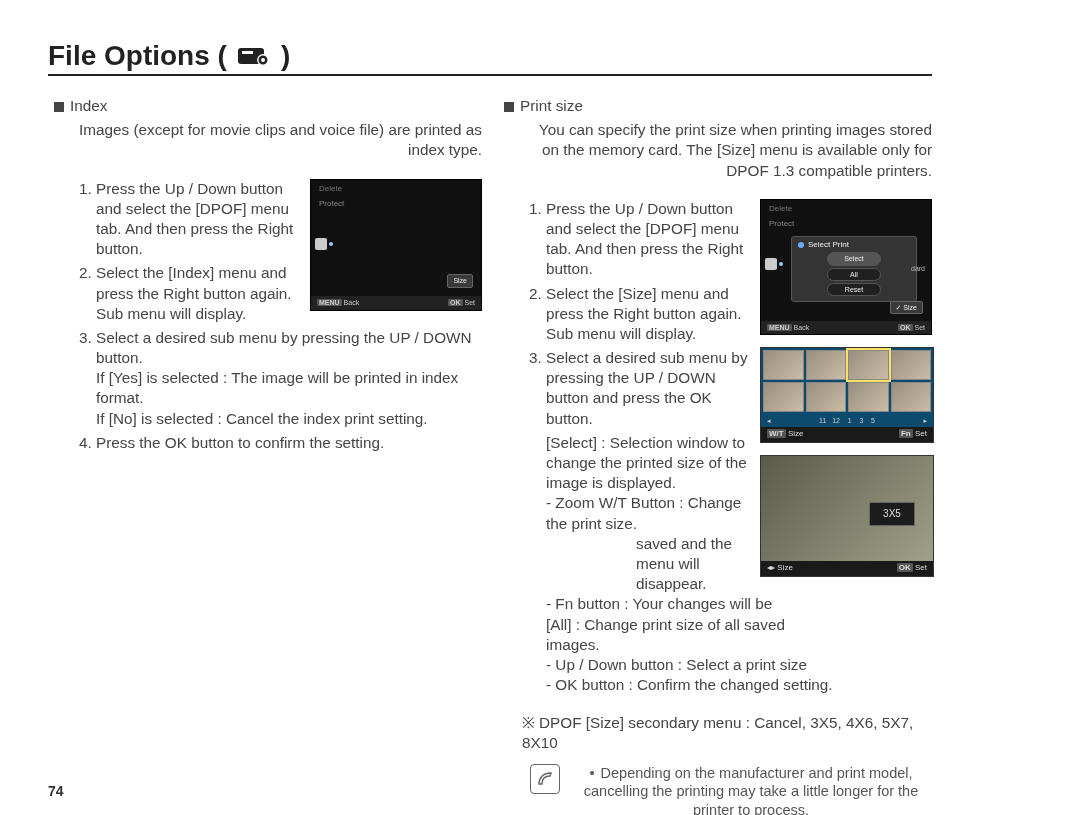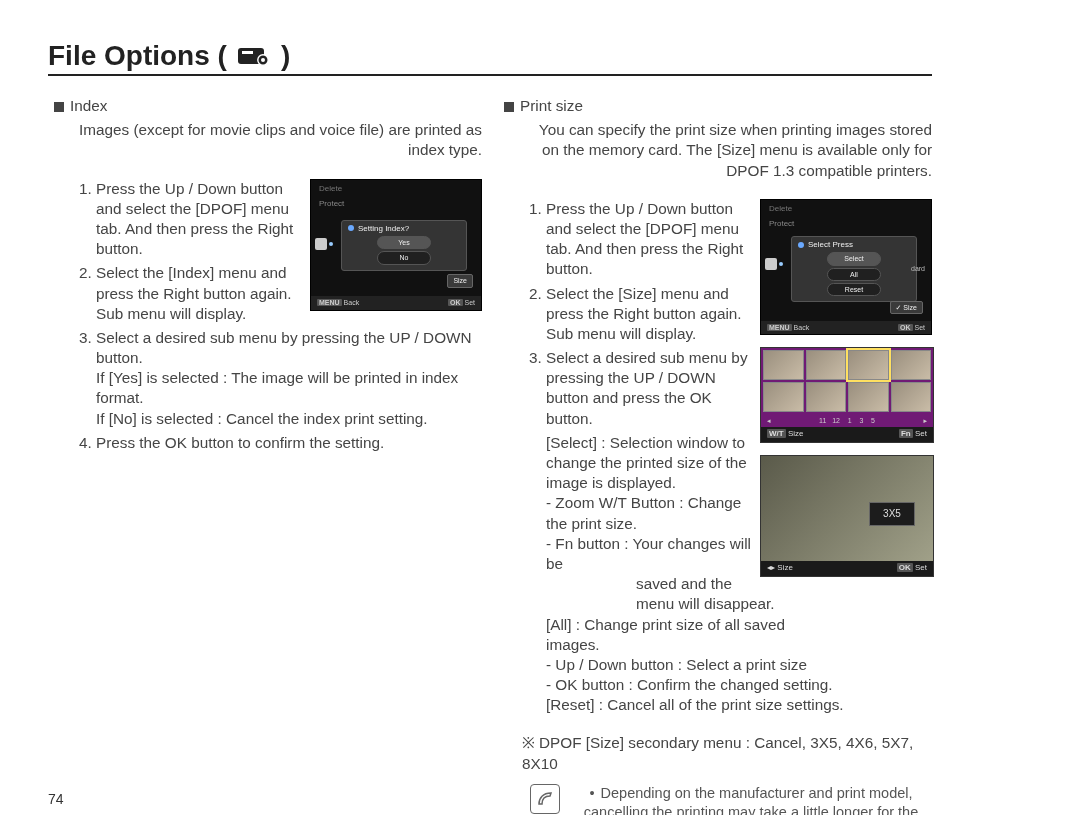--- a/index.html
+++ b/index.html
@@ -26,30 +26,30 @@
   .sshot .footer{position:absolute;bottom:0;left:0;right:0;background:#222;color:#ccc;font-size:7px;padding:2px 6px;display:flex;justify-content:space-between;}
   .sshot .side-icon{position:absolute;left:4px;top:58px;width:12px;height:12px;border-radius:2px;background:#ccc;}
   .sshot .side-dot{position:absolute;left:18px;top:62px;width:4px;height:4px;border-radius:50%;background:#9cf;}
   .sshot .right-tag{position:absolute;right:8px;bottom:16px;background:#3a3a3a;border:1px solid #666;border-radius:2px;color:#eee;font-size:7px;padding:1px 5px;}
   .clear{clear:both;}
   .stars{margin-left:24px;margin-top:14px;}
   .notebox{display:flex;gap:10px;margin-top:10px;margin-left:32px;text-align:center;}
   .note-icon{width:28px;height:28px;border:1.5px solid #666;border-radius:4px;display:flex;align-items:center;justify-content:center;flex-shrink:0;}
   .note-text{font-size:14.5px;line-height:1.3;color:#555;}
   .note-text::before{content:"\2022";margin-right:6px;}
-  .pagenum{position:absolute;bottom:8px;left:48px;font-weight:normal;font-size:14px;color:#333;}
+  .pagenum{position:absolute;bottom:16px;left:48px;font-weight:bold;font-size:14px;color:#333;}
   .thumbs{display:grid;grid-template-columns:repeat(4,1fr);gap:2px;padding:2px;}
   .thumbs div{height:28px;background:linear-gradient(135deg,#9a8f7e,#c9bca7);border:1px solid #888;}
   .photo{width:172px;height:120px;background:linear-gradient(135deg,#5a5a4a,#a4a48c);position:relative;border:1px solid #333;}
   .photo .plaque{position:absolute;right:18px;top:46px;width:44px;height:22px;background:#1c1c1c;border:1px solid #666;color:#ddd;font-size:10px;display:flex;align-items:center;justify-content:center;}
   .photo .bar{position:absolute;bottom:0;left:0;right:0;background:#1a1a1a;color:#ddd;font-size:8px;padding:2px 6px;display:flex;justify-content:space-between;}
   ol.tight{list-style-position:outside;}
   .col-right-sshot-stack{float:right;width:172px;}
   .col-right-sshot-stack .sshot,.col-right-sshot-stack .photo,.col-right-sshot-stack .thumbwrap{margin-bottom:12px;}
-  .thumbwrap{width:172px;border:1px solid #333;background:#701a75;}
+  .thumbwrap{width:172px;border:1px solid #333;background:#0c4a6e;}
   .thumbwrap .bar{background:#1a1a1a;color:#ddd;font-size:8px;padding:2px 6px;display:flex;justify-content:space-between;}
   .li-block{margin-bottom:4px;}
 </style>
 </head>
 <body>
 
 <div class="page">
   <div class="title">
     <span>File Options (</span>
     <span class="title-icon">
@@ -69,25 +69,20 @@
     <div class="col">
       <div class="sub-head"><span class="sq"></span><span>Index</span></div>
       <div class="intro">Images (except for movie clips and voice file) are printed as index type.</div>
 
       <div class="float-box">
         <div class="sshot" style="width:172px;height:132px;">
           <div class="menu-top">Delete</div>
           <div class="menu-row">Protect</div>
           <div class="side-icon"></div>
           <div class="side-dot"></div>
-          <div class="popup" style="top:40px;">
-            <div class="ptitle">Setting Index?</div>
-            <div class="opt sel">Yes</div>
-            <div class="opt">No</div>
-          </div>
           <div class="right-tag" style="bottom:22px;">Size</div>
           <div class="footer">
             <span><b style="background:#555;padding:0 2px;border-radius:1px;">MENU</b> <span>Back</span></span>
             <span><b style="background:#555;padding:0 2px;border-radius:1px;">OK</b> <span>Set</span></span>
           </div>
         </div>
       </div>
 
       <ol class="tight">
         <li>
@@ -110,21 +105,21 @@
       <div class="sub-head"><span class="sq"></span><span>Print size</span></div>
       <div class="intro">You can specify the print size when printing images stored on the memory card. The [Size] menu is available only for DPOF 1.3 compatible printers.</div>
 
       <div class="col-right-sshot-stack">
         <div class="sshot" style="width:172px;height:136px;">
           <div class="menu-top">Delete</div>
           <div class="menu-row">Protect</div>
           <div class="side-icon"></div>
           <div class="side-dot"></div>
           <div class="popup" style="top:36px;">
-            <div class="ptitle">Select Press</div>
+            <div class="ptitle">Select Print</div>
             <div class="opt sel">Select</div>
             <div class="opt">All</div>
             <div class="opt">Reset</div>
           </div>
           <div style="position:absolute;right:6px;top:64px;color:#bbb;font-size:7px;">dard</div>
           <div class="right-tag" style="bottom:20px;">✓ Size</div>
           <div class="footer">
             <span><b style="background:#555;padding:0 2px;border-radius:1px;">MENU</b> <span>Back</span></span>
             <span><b style="background:#555;padding:0 2px;border-radius:1px;">OK</b> <span>Set</span></span>
           </div>
@@ -163,26 +158,25 @@
         <li>
             <div style="max-width:270px;">Press the Up / Down button and select the [DPOF] menu tab. And then press the Right button.</div>
           </li>
         <li>
             <div style="max-width:270px;">Select the [Size] menu and press the Right button again. Sub menu will display.</div>
           </li>
         <li>
           <div style="max-width:270px;" class="li-block">Select a desired sub menu by pressing the UP / DOWN button and press the OK button.</div>
           <div style="max-width:280px;"><span>[Select] : Selection window to change the printed size of the image is displayed.</span></div>
           <div style="max-width:300px;">- Zoom W/T Button : Change the print size.</div>
+          <div style="max-width:220px;margin-left:90px;">saved and the menu will disappear.</div>
           <div style="max-width:250px;">- Fn button : Your changes will be</div>
-          <div style="max-width:220px;margin-left:90px;">saved and the menu will disappear.</div>
           <div style="max-width:280px;">[All] : Change print size of all saved images.</div>
           <div>- Up / Down button : Select a print size</div>
           <div>- OK button : Confirm the changed setting.</div>
-          <div>[Reset] : Cancel all of the print size settings.</div>
         </li>
       </ol>
       <div class="clear"></div>
 
       <div class="stars">※ DPOF [Size] secondary menu : Cancel, 3X5, 4X6, 5X7, 8X10</div>
 
       <div class="notebox">
         <div class="note-icon">
           <svg width="18" height="18" viewBox="0 0 18 18">
               <path d="M3 14 C3 8 7 3 15 3 L14 6 C9 6 6 9 6 14 Z" fill="none" stroke="#666" stroke-width="1.5"></path>

